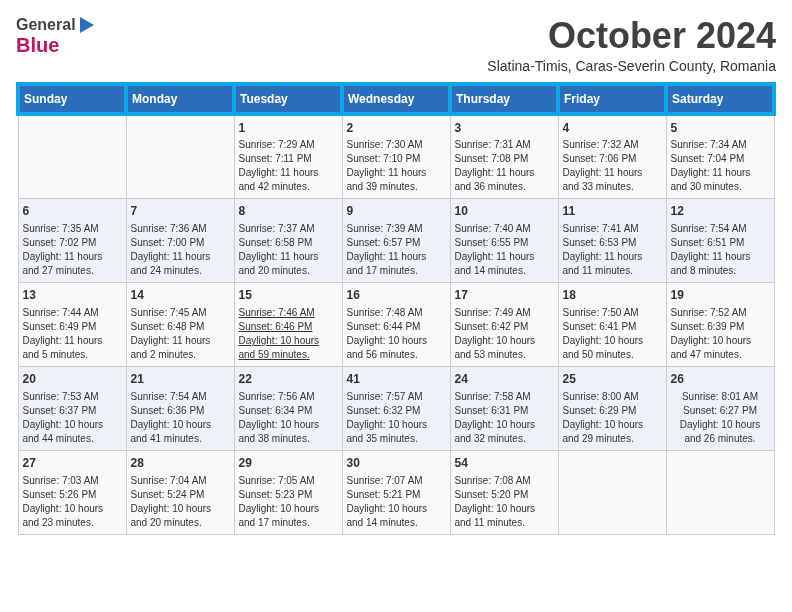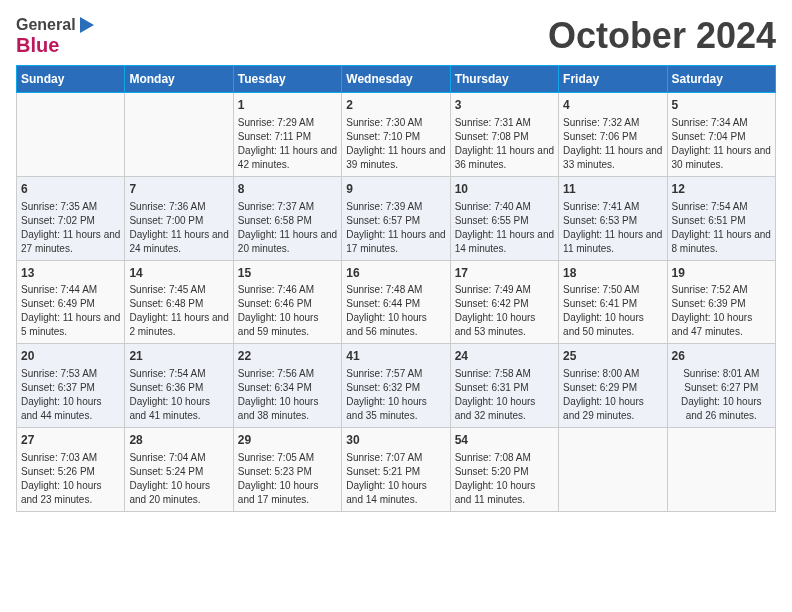--- a/index.html
+++ b/index.html
@@ -35,21 +35,21 @@
       border-collapse: collapse;
       margin-top: 8px;
     }
     thead tr th {
       background-color: #2a6ebb;
       color: #fff;
       font-size: 12px;
       font-weight: bold;
       padding: 6px 4px;
       text-align: left;
-      border: 1px solid #0ea5e9;
+      border: 4px solid #0ea5e9;
     }
     tbody tr td {
       vertical-align: top;
       font-size: 10px;
       color: #333;
       padding: 4px;
       border: 1px solid #ccc;
       min-height: 80px;
       width: 14.28%;
       line-height: 1.4;
@@ -108,20 +108,21 @@
     <div class="logo-text-wrapper">
       <div class="logo-line1">
         <span>General</span>
         <span class="arrow-icon"></span>
       </div>
       <div class="logo-line2">Blue</div>
     </div>
   </div>
   <div class="title-block">
     <div class="month-title">October 2024</div>
+    <div class="subtitle">Slatina-Timis, Caras-Severin County, Romania</div>
   </div>
 </div>
 
 <table>
   <thead>
     <tr id="weekday-header">
     <th>Sunday</th>
         <th>Monday</th>
         <th>Tuesday</th>
         <th>Wednesday</th>
@@ -217,21 +218,21 @@
 Daylight: 11 hours and 5 minutes.</div>
         </td>
         <td>
           <span class="day-number">14</span>
           <div class="day-info" style="white-space: pre-line;">Sunrise: 7:45 AM
 Sunset: 6:48 PM
 Daylight: 11 hours and 2 minutes.</div>
         </td>
         <td>
           <span class="day-number">15</span>
-          <div class="day-info" style="white-space: pre-line;">Sunrise: 7:46 AM
+          <div class="day-info" style="white-space: pre-line; text-decoration: underline;">Sunrise: 7:46 AM
 Sunset: 6:46 PM
 Daylight: 10 hours and 59 minutes.</div>
         </td>
         <td>
           <span class="day-number">16</span>
           <div class="day-info" style="white-space: pre-line;">Sunrise: 7:48 AM
 Sunset: 6:44 PM
 Daylight: 10 hours and 56 minutes.</div>
         </td>
         <td>

